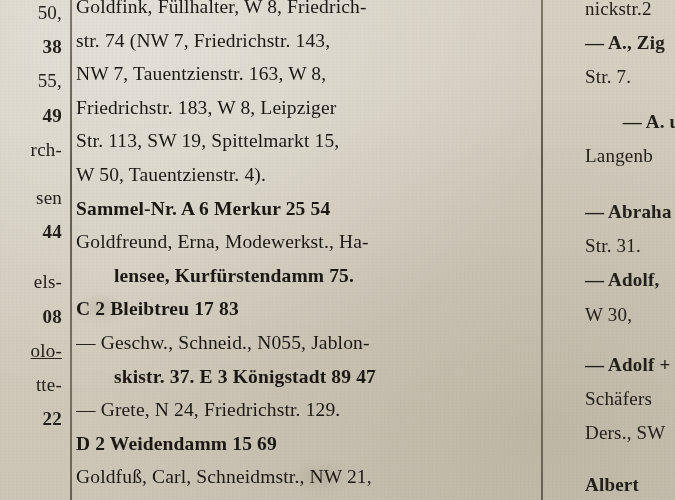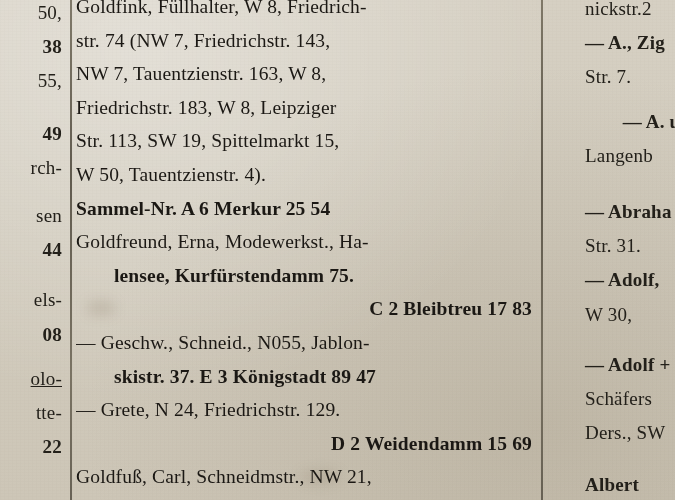--- a/index.html
+++ b/index.html
@@ -85,21 +85,21 @@
     font-size: 19.5px;
     line-height: 33.6px;
     color: #1b1814;
   }
   .ln {
     white-space: nowrap;
     letter-spacing: .15px;
   }
   .ln.indent { padding-left: 38px; font-weight: bold; }
   .ln.center { text-align: left; padding-left: 0; }
-  .ln.right { text-align: right; padding-right: 6px; }
+  .ln.right { text-align: left; padding-right: 6px; }
   b, .bold { font-weight: bold; }
 
   
   .col-edge-right .frag { padding-left: 6px; }
 
   
   .page, .frag, .ln {
     text-rendering: optimizeLegibility;
   }
   .smudge {
@@ -120,27 +120,27 @@
   <div class="smudge" style="left:86px;top:300px;width:30px;height:16px;"></div>
   <div class="smudge" style="left:300px;top:470px;width:40px;height:14px;"></div>
 
   <div class="rule left"></div>
   <div class="rule right"></div>
 
   <div class="col col-edge-left">
     <div class="frag" style="margin-top:-8px;">50,</div>
     <div class="frag b">38</div>
     <div class="frag">55,</div>
-    <div class="frag b" style="margin-top:18px;">49</div>
+    <div class="frag b" style="">49</div>
     <div class="frag">rch-</div>
     <div class="frag" style="margin-top:14px;">sen</div>
     <div class="frag b">44</div>
     <div class="frag" style="margin-top:16px;">els-</div>
     <div class="frag b">08</div>
-    <div class="frag" style="margin-top:10px;text-decoration:underline;">olo-</div>
+    <div class="frag" style="margin-top:0;text-decoration:underline;">olo-</div>
     <div class="frag">tte-</div>
     <div class="frag b">22</div>
 
   </div>
 
   <div class="col col-main">
 
     <div class="entry" style="margin-top:-10px;">
       <div class="ln">Goldfink, Füllhalter, W 8, Friedrich-</div>
       <div class="ln">str. 74 (NW 7, Friedrichstr. 143,</div>

